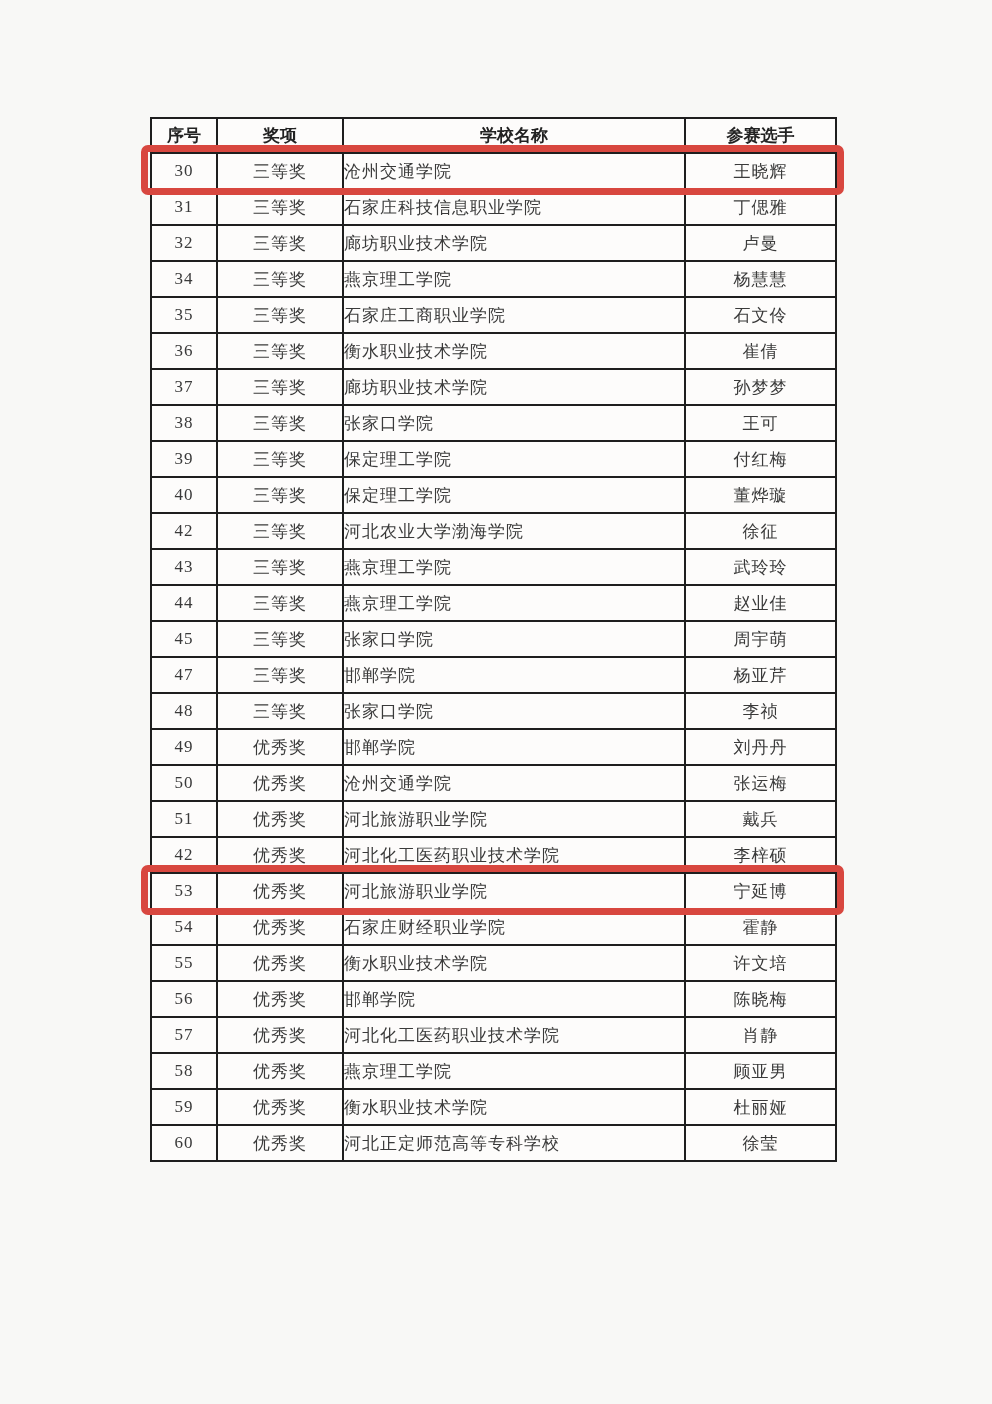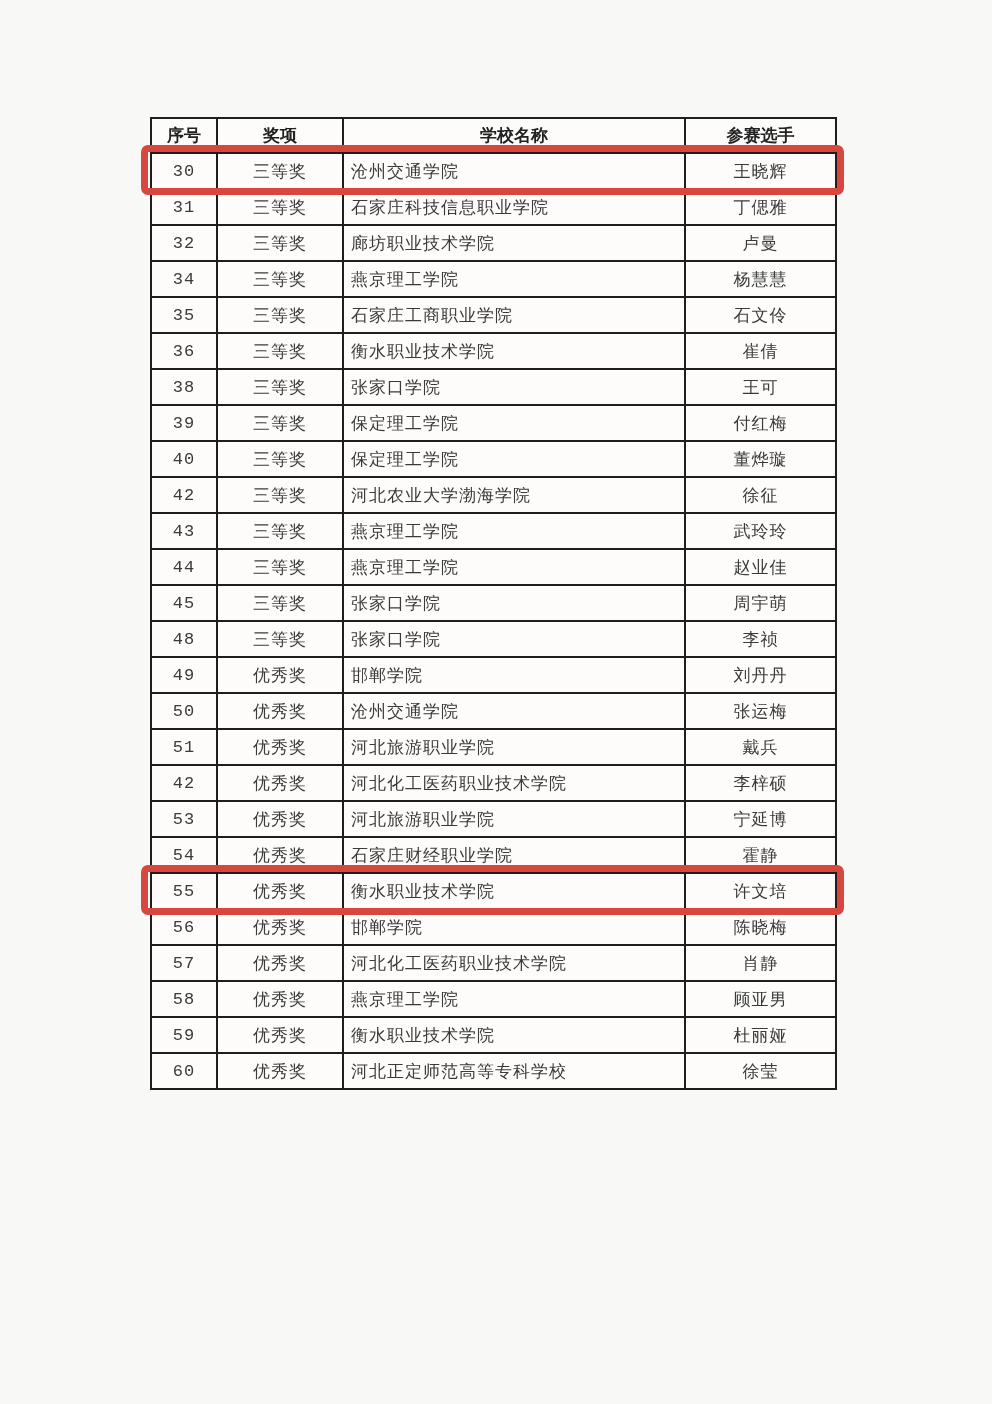--- a/index.html
+++ b/index.html
@@ -4,21 +4,21 @@
 <style>
   html, body {
     margin: 0;
     padding: 0;
   }
   .page {
     position: relative;
     width: 992px;
     height: 1404px;
     background: #f8f8f6;
-    font-family: Liberation Mono, monospace;
+    font-family: Liberation Serif, serif;
     overflow: hidden;
   }
   .table-wrap {
     position: absolute;
     left: 150px;
     top: 117px;
     width: 685px;
   }
   table.awards {
     border-collapse: collapse;
@@ -46,21 +46,20 @@
     text-align: center;
   }
   table.awards td {
     font-size: 17px;
     color: #3a3a3a;
     text-align: center;
     letter-spacing: 1px;
   }
   table.awards td.school {
     text-align: left;
-    padding-left: 7px;
   }
   col.c-no     { width: 66px; }
   col.c-award  { width: 126px; }
   col.c-school { width: 342px; }
   col.c-name   { width: 151px; }
   .highlight-box {
     position: absolute;
     left: -9px;
     width: 703px;
     height: 50px;
@@ -121,20 +120,26 @@
     <td class="school">石家庄工商职业学院</td>
     <td>石文伶</td>
   </tr>
           <tr>
     <td>36</td>
     <td>三等奖</td>
     <td class="school">衡水职业技术学院</td>
     <td>崔倩</td>
   </tr>
           <tr>
+    <td>37</td>
+    <td>三等奖</td>
+    <td class="school">廊坊职业技术学院</td>
+    <td>孙梦梦</td>
+  </tr>
+          <tr>
     <td>38</td>
     <td>三等奖</td>
     <td class="school">张家口学院</td>
     <td>王可</td>
   </tr>
           <tr>
     <td>39</td>
     <td>三等奖</td>
     <td class="school">保定理工学院</td>
     <td>付红梅</td>
@@ -161,20 +166,26 @@
     <td>44</td>
     <td>三等奖</td>
     <td class="school">燕京理工学院</td>
     <td>赵业佳</td>
   </tr>
           <tr>
     <td>45</td>
     <td>三等奖</td>
     <td class="school">张家口学院</td>
     <td>周宇萌</td>
+  </tr>
+          <tr>
+    <td>47</td>
+    <td>三等奖</td>
+    <td class="school">邯郸学院</td>
+    <td>杨亚芹</td>
   </tr>
           <tr>
     <td>48</td>
     <td>三等奖</td>
     <td class="school">张家口学院</td>
     <td>李祯</td>
   </tr>
           <tr>
     <td>49</td>
     <td>优秀奖</td>

